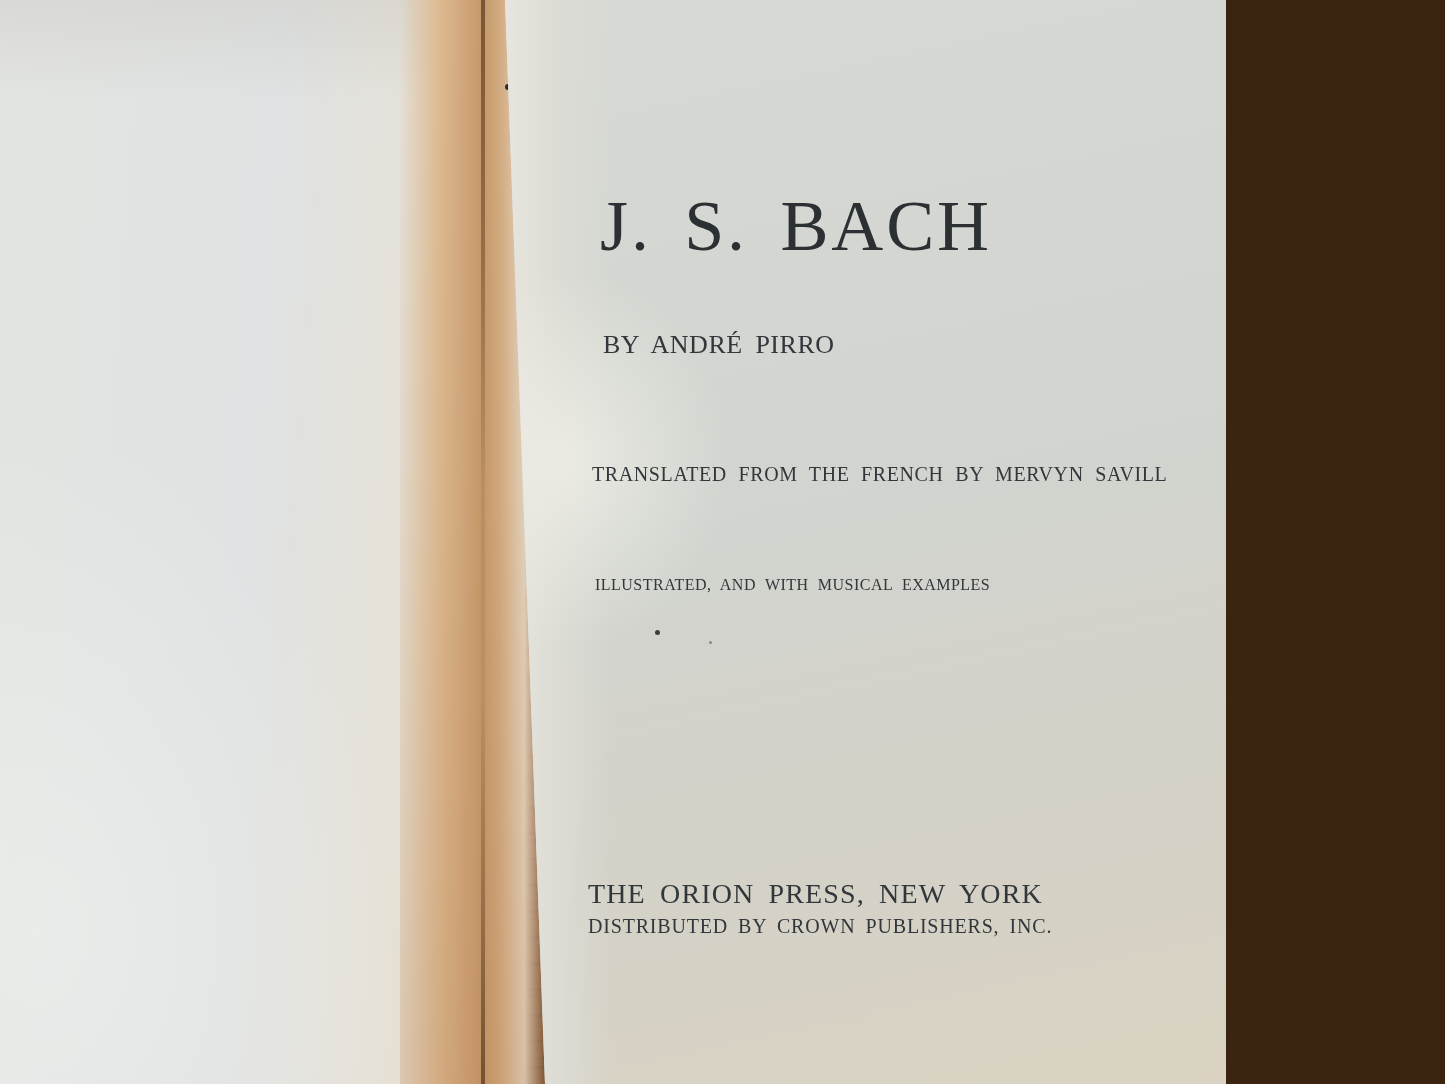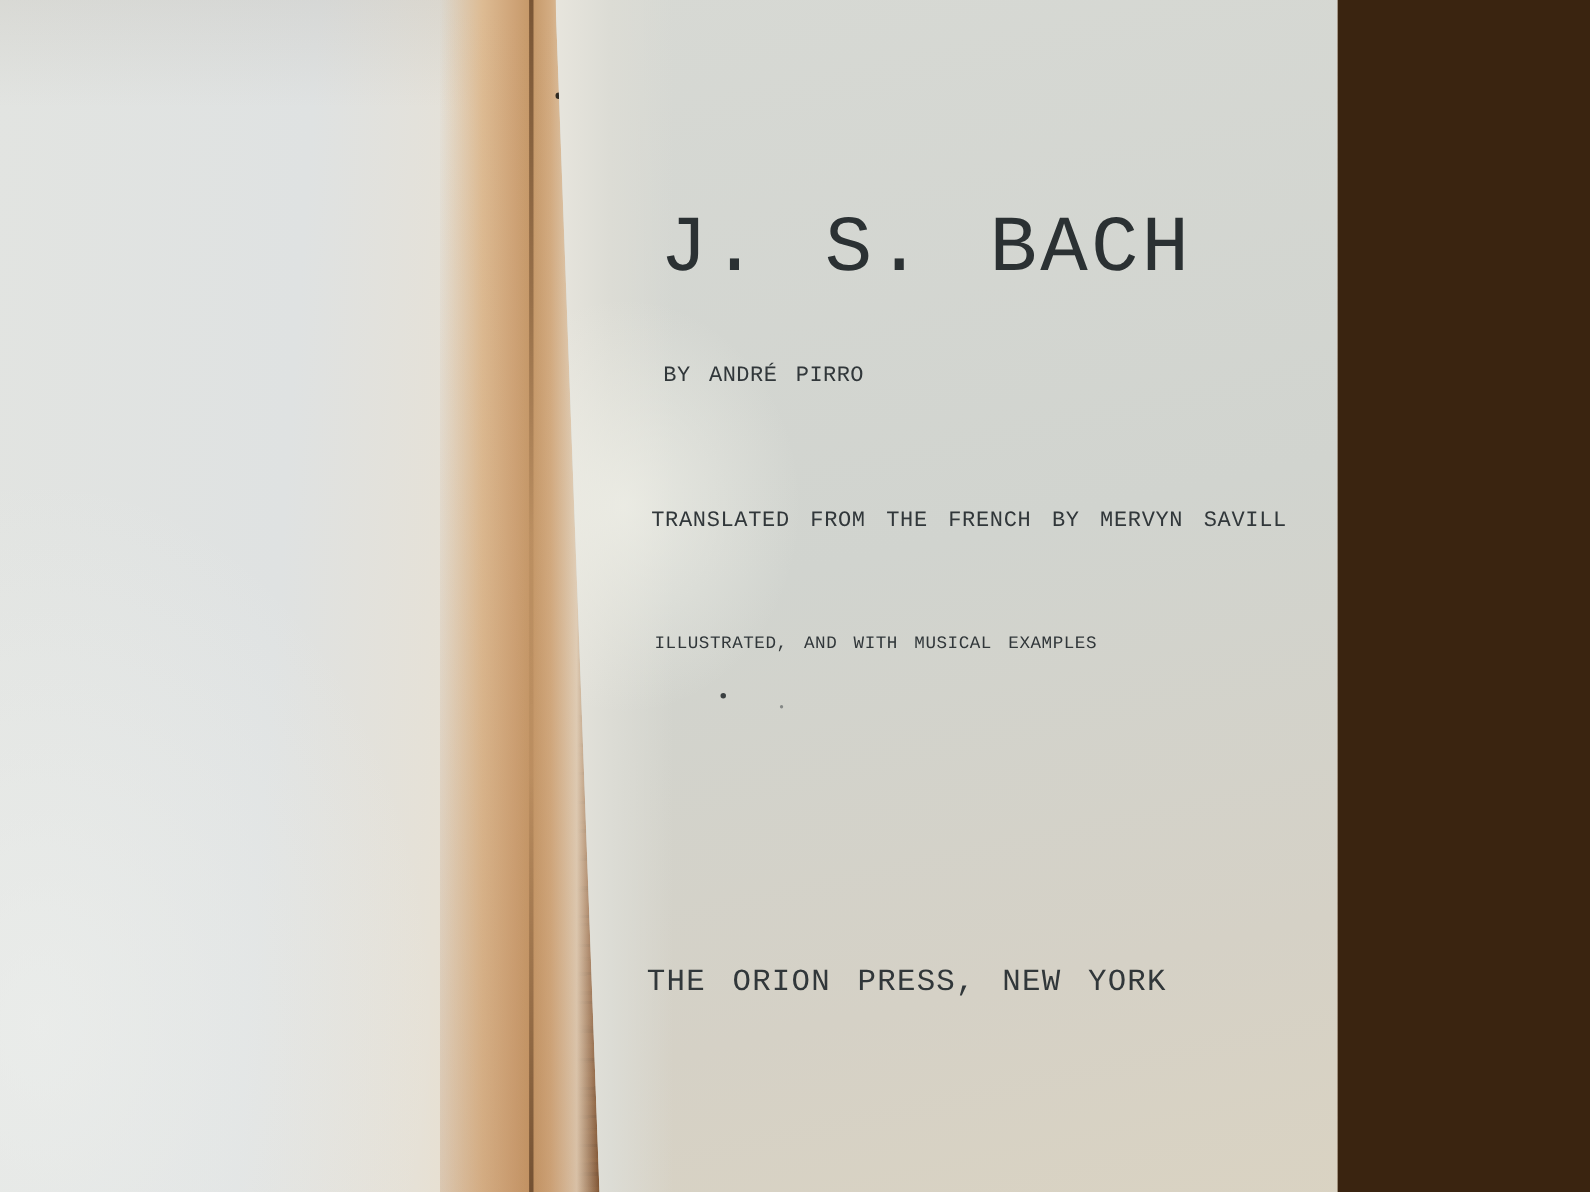--- a/index.html
+++ b/index.html
@@ -1,21 +1,22 @@
 <!DOCTYPE html>
 <html><head>
 <meta charset="utf-8">
 <style>
   html, body { margin: 0; padding: 0; background: #3a2410; }
   .scene {
     position: relative;
     width: 1216px;
     height: 1084px;
     overflow: hidden;
-    font-family: Liberation Mono, monospace;
+    font-family: Liberation Serif, serif;
+    padding-left: 10px;
   }
 
   
   .wood {
     position: absolute;
     inset: 0;
     background:
       repeating-linear-gradient(179deg,
         rgba(0,0,0,0) 0 9px, rgba(52,26,8,0.30) 9px 12px,
         rgba(0,0,0,0) 12px 22px, rgba(125,75,32,0.20) 22px 26px),
@@ -97,21 +98,21 @@
   }
   .book-title {
     left: 95px; top: 190px;
     font-size: 72px;
     letter-spacing: 0.04em;
     word-spacing: 0.16em;
     color: #2b3133;
   }
   .author-line {
     left: 98px; top: 332px;
-    font-size: 20px;
+    font-size: 26px;
     letter-spacing: 0.02em;
     word-spacing: 0.22em;
   }
   .translator-line {
     left: 87px; top: 464px;
     font-size: 20px;
     letter-spacing: 0.03em;
     word-spacing: 0.30em;
   }
   .illustration-line {
@@ -163,18 +164,19 @@
     <div class="print book-title">J. S. BACH</div>
 
     <div class="print author-line">BY ANDRÉ PIRRO</div>
 
     <div class="print translator-line">TRANSLATED FROM THE FRENCH BY MERVYN SAVILL</div>
 
     <div class="print illustration-line">ILLUSTRATED, AND WITH MUSICAL EXAMPLES</div>
 
     <div class="print publisher-line">THE ORION PRESS, NEW YORK</div>
 
+    <div class="print distributor-line">DISTRIBUTED BY CROWN PUBLISHERS, INC.</div>
   </div>
 
   <div class="speck speck-mid-page"></div>
   <div class="speck speck-mid-faint"></div>
 
 </div>
 
 </body></html>

